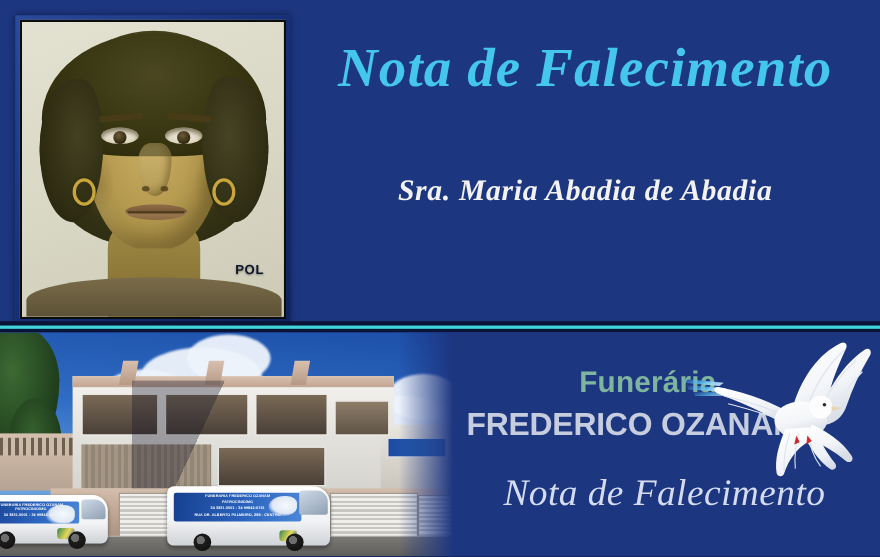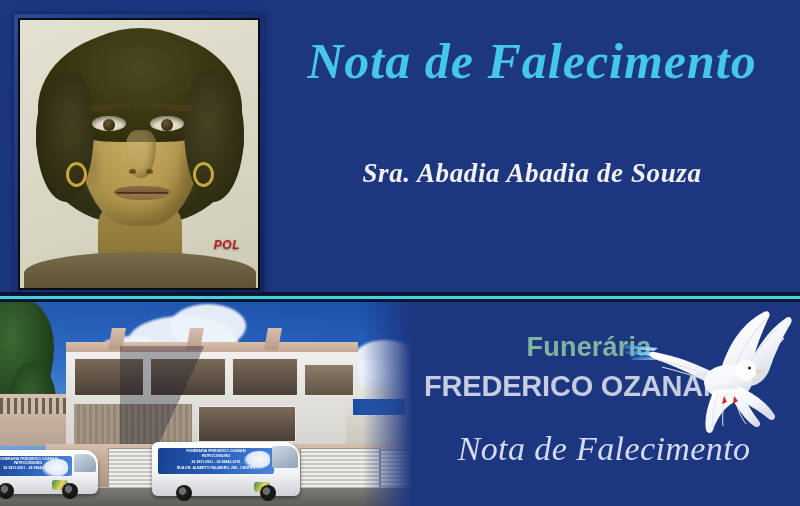--- a/index.html
+++ b/index.html
@@ -148,24 +148,23 @@
   }
   .earring.l { left: 46px; }
   .earring.r { right: 44px; }
   .cheek-shade { position: absolute; width: 26px; height: 58px; border-radius: 50%; opacity: .28; background: radial-gradient(ellipse, #6a5420 0%, transparent 70%); }
   .cheek-shade.l { left: 58px; top: 118px; }
   .cheek-shade.r { right: 56px; top: 118px; }
   #photo-watermark {
     position: absolute;
     right: 18px; bottom: 36px;
     font-family: "Liberation Sans", sans-serif;
-    font-style: italic;
     font-weight: bold;
     font-size: 12px;
-    color: #b91c1c;
+    color: #0f172a;
     letter-spacing: .5px;
     text-shadow: 0 1px 2px rgba(0,0,0,.4);
   }
 
   
   #headline {
     position: absolute;
     left: 272px; top: 36px;
     width: 520px;
     text-align: center;
@@ -435,21 +434,21 @@
         <div class="nostril r"></div>
       </div>
       <div class="lips"></div>
       <div class="mouth-line"></div>
       <div class="earring l"></div>
       <div class="earring r"></div>
       <div id="photo-watermark">POL</div>
     </div>
 
     <div id="headline">Nota de Falecimento</div>
-    <div id="deceased-name">Sra. Abadia Abadia de Souza</div>
+    <div id="deceased-name">Sra. Maria Abadia de Abadia</div>
   </div>
 
   <div id="divider">
     <div class="dk"></div>
     <div class="cy"></div>
     <div class="dk2"></div>
   </div>
 
   <div id="bottom-section">
 

